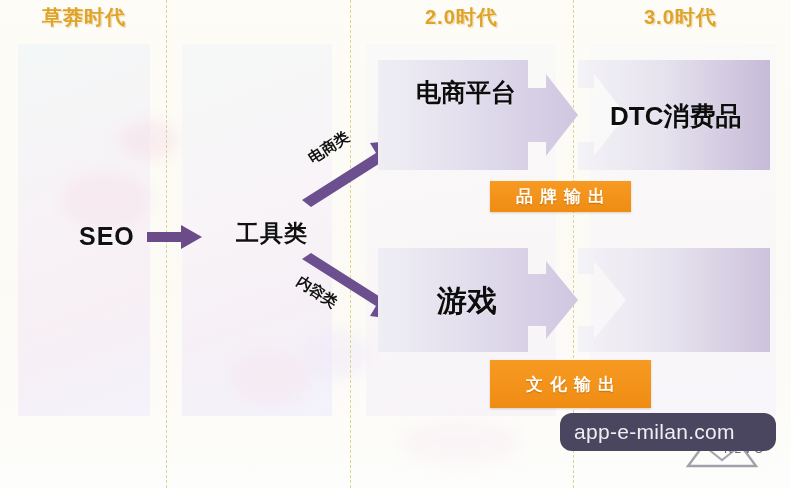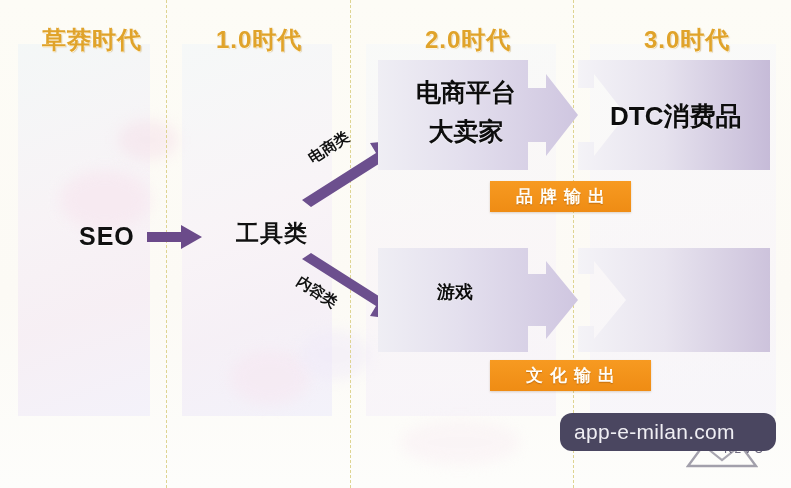--- a/index.html
+++ b/index.html
@@ -26,22 +26,22 @@
   .bg-d{left:590px;top:44px;width:186px;height:372px;
         background:linear-gradient(170deg,#f8f9fa 0%,#f8f5f9 55%,#f5f3fa 100%);
         opacity:.7;}
   .blotch{position:absolute;border-radius:50%;filter:blur(7px);pointer-events:none;}
 
   
   .divider{position:absolute;top:0;width:0;height:488px;
            border-left:1.5px dashed #ddd28c;opacity:.95;}
 
   
-  .era{position:absolute;top:24px;
-       font-size:24px;font-weight:bold;letter-spacing:1px;
+  .era{position:absolute;top:4px;
+       font-size:20px;font-weight:bold;letter-spacing:1px;
        color:#e0a32a;white-space:nowrap;
        text-shadow:0 1px 0 #fff6e0, 1px 1px 1px rgba(160,110,10,.35);}
 
   
   .stage-label{position:absolute;font-weight:bold;color:#111;white-space:nowrap;
                text-shadow:0 1px 1px rgba(255,255,255,.8);margin-left:23px;}
 
   
   .sm-arrow{position:absolute;}
 
@@ -84,21 +84,20 @@
   <div class="blotch" style="left:118px;top:120px;width:60px;height:40px;background:#f5dfe9;opacity:.5;"></div>
   <div class="blotch" style="left:230px;top:350px;width:80px;height:55px;background:#f7e4ef;opacity:.45;"></div>
   <div class="blotch" style="left:300px;top:330px;width:70px;height:50px;background:#efe9f8;opacity:.5;"></div>
   <div class="blotch" style="left:400px;top:420px;width:120px;height:45px;background:#f7e8f0;opacity:.35;"></div>
 
   <div class="divider" style="left:166px;"></div>
   <div class="divider" style="left:350px;"></div>
   <div class="divider" style="left:573px;"></div>
 
   <div class="era" style="left:42px;">草莽时代</div>
-  <div class="era" style="left:216px;">1.0时代</div>
   <div class="era" style="left:425px;">2.0时代</div>
   <div class="era" style="left:644px;">3.0时代</div>
 
   <div class="stage-label" style="left:56px;top:222px;font-size:25px;letter-spacing:1px;">SEO</div>
 
   <svg class="sm-arrow" style="left:147px;top:224px;" width="56" height="26" viewBox="0 0 56 26">
     <path d="M0 8 L34 8 L34 1 L55 13 L34 25 L34 18 L0 18 Z" fill="#6b4b8a"></path>
   </svg>
 
   <div class="stage-label" style="left:213px;top:218px;font-size:23px;letter-spacing:1px;">工具类</div>
@@ -118,21 +117,20 @@
       <linearGradient id="g1" x1="0" y1="0" x2="1" y2="0">
         <stop offset="0%" stop-color="#efeef4"></stop>
         <stop offset="40%" stop-color="#e4e0ee"></stop>
         <stop offset="100%" stop-color="#cfc6e0"></stop>
       </linearGradient>
     </defs>
     <path d="M0 0 L150 0 L150 28 L168 28 L168 14 L200 55 L168 96 L168 82 L150 82 L150 110 L0 110 Z" fill="url(#g1)"></path>
   </svg>
   <div class="chip-text" style="position:absolute;left:396px;top:76px;width:140px;font-size:25px;">
     <div>电商平台</div>
-    <div style="margin-top:6px;">大卖家</div>
   </div>
 
   <svg class="chip" style="left:578px;top:60px;" width="192" height="110" viewBox="0 0 192 110">
     <defs>
       <linearGradient id="g2" x1="0" y1="0" x2="1" y2="0">
         <stop offset="0%" stop-color="#f4f3f7"></stop>
         <stop offset="45%" stop-color="#e6e2ee"></stop>
         <stop offset="100%" stop-color="#c6bbd8"></stop>
       </linearGradient>
     </defs>
@@ -147,34 +145,34 @@
   <svg class="chip" style="left:378px;top:248px;" width="200" height="104" viewBox="0 0 200 104">
     <defs>
       <linearGradient id="g3" x1="0" y1="0" x2="1" y2="0">
         <stop offset="0%" stop-color="#efeef4"></stop>
         <stop offset="40%" stop-color="#e4e0ee"></stop>
         <stop offset="100%" stop-color="#cfc6e0"></stop>
       </linearGradient>
     </defs>
     <path d="M0 0 L150 0 L150 26 L168 26 L168 13 L200 52 L168 91 L168 78 L150 78 L150 104 L0 104 Z" fill="url(#g3)"></path>
   </svg>
-  <div class="chip-text" style="position:absolute;left:437px;top:281px;font-size:18px;">游戏</div>
+  <div class="chip-text" style="position:absolute;left:437px;top:281px;font-size:30px;">游戏</div>
 
   <svg class="chip" style="left:578px;top:248px;" width="192" height="104" viewBox="0 0 192 104">
     <defs>
       <linearGradient id="g4" x1="0" y1="0" x2="1" y2="0">
         <stop offset="0%" stop-color="#f4f3f7"></stop>
         <stop offset="45%" stop-color="#e8e4ef"></stop>
         <stop offset="100%" stop-color="#cdc3dc"></stop>
       </linearGradient>
     </defs>
     <path d="M0 0 L192 0 L192 104 L0 104 L0 78 L16 78 L16 91 L48 52 L16 13 L16 26 L0 26 Z" fill="url(#g4)"></path>
   </svg>
 
-  <div class="badge" style="left:490px;top:360px;width:161px;height:31px;">
+  <div class="badge" style="left:490px;top:360px;width:161px;height:48px;">
     <span class="badge-text">文化输出</span>
   </div>
 
   <svg class="wm-logo" style="left:686px;top:416px;" width="72" height="52" viewBox="0 0 72 52">
     <path d="M36 4 L70 50 L2 50 Z" fill="none" stroke="#3b3550" stroke-width="2.4" opacity=".75"></path>
     <path d="M22 33 L36 44 L50 33" fill="none" stroke="#3b3550" stroke-width="2.2" opacity=".7"></path>
   </svg>
   <div class="wm-cn" style="left:716px;top:411px;">险峰</div>
   <div class="wm-sub" style="left:724px;top:442px;">K2VC</div>
 

